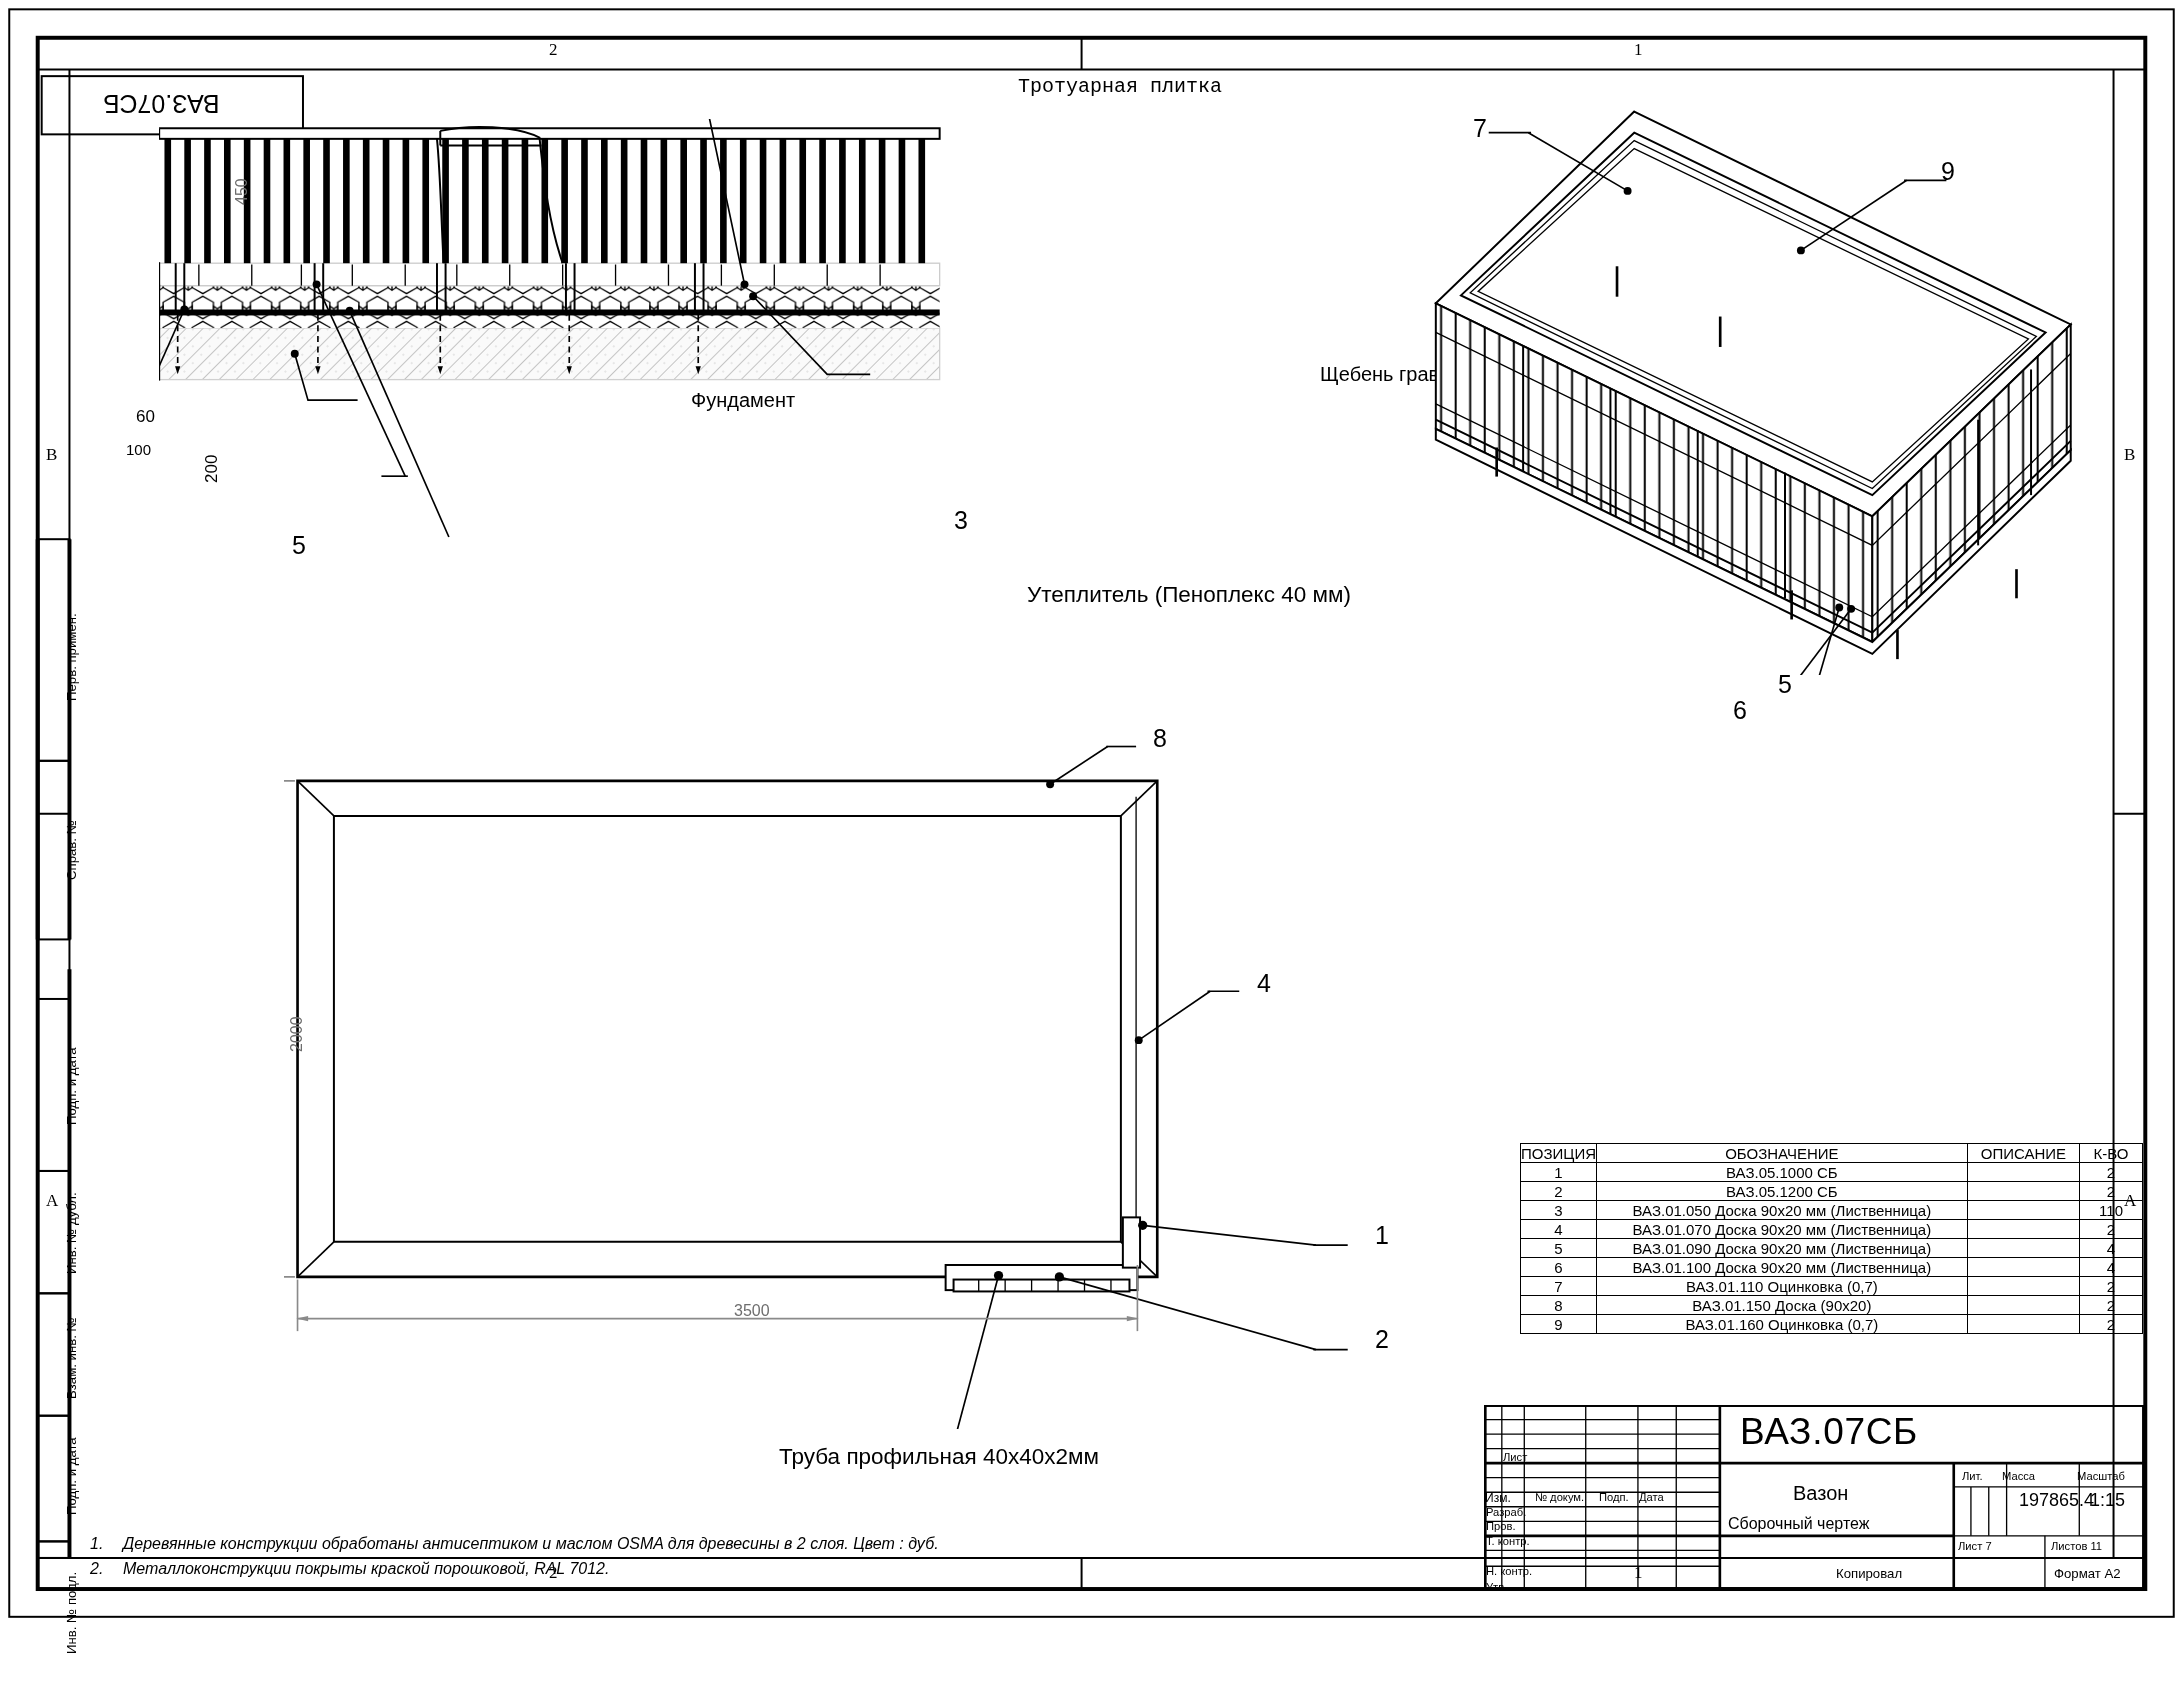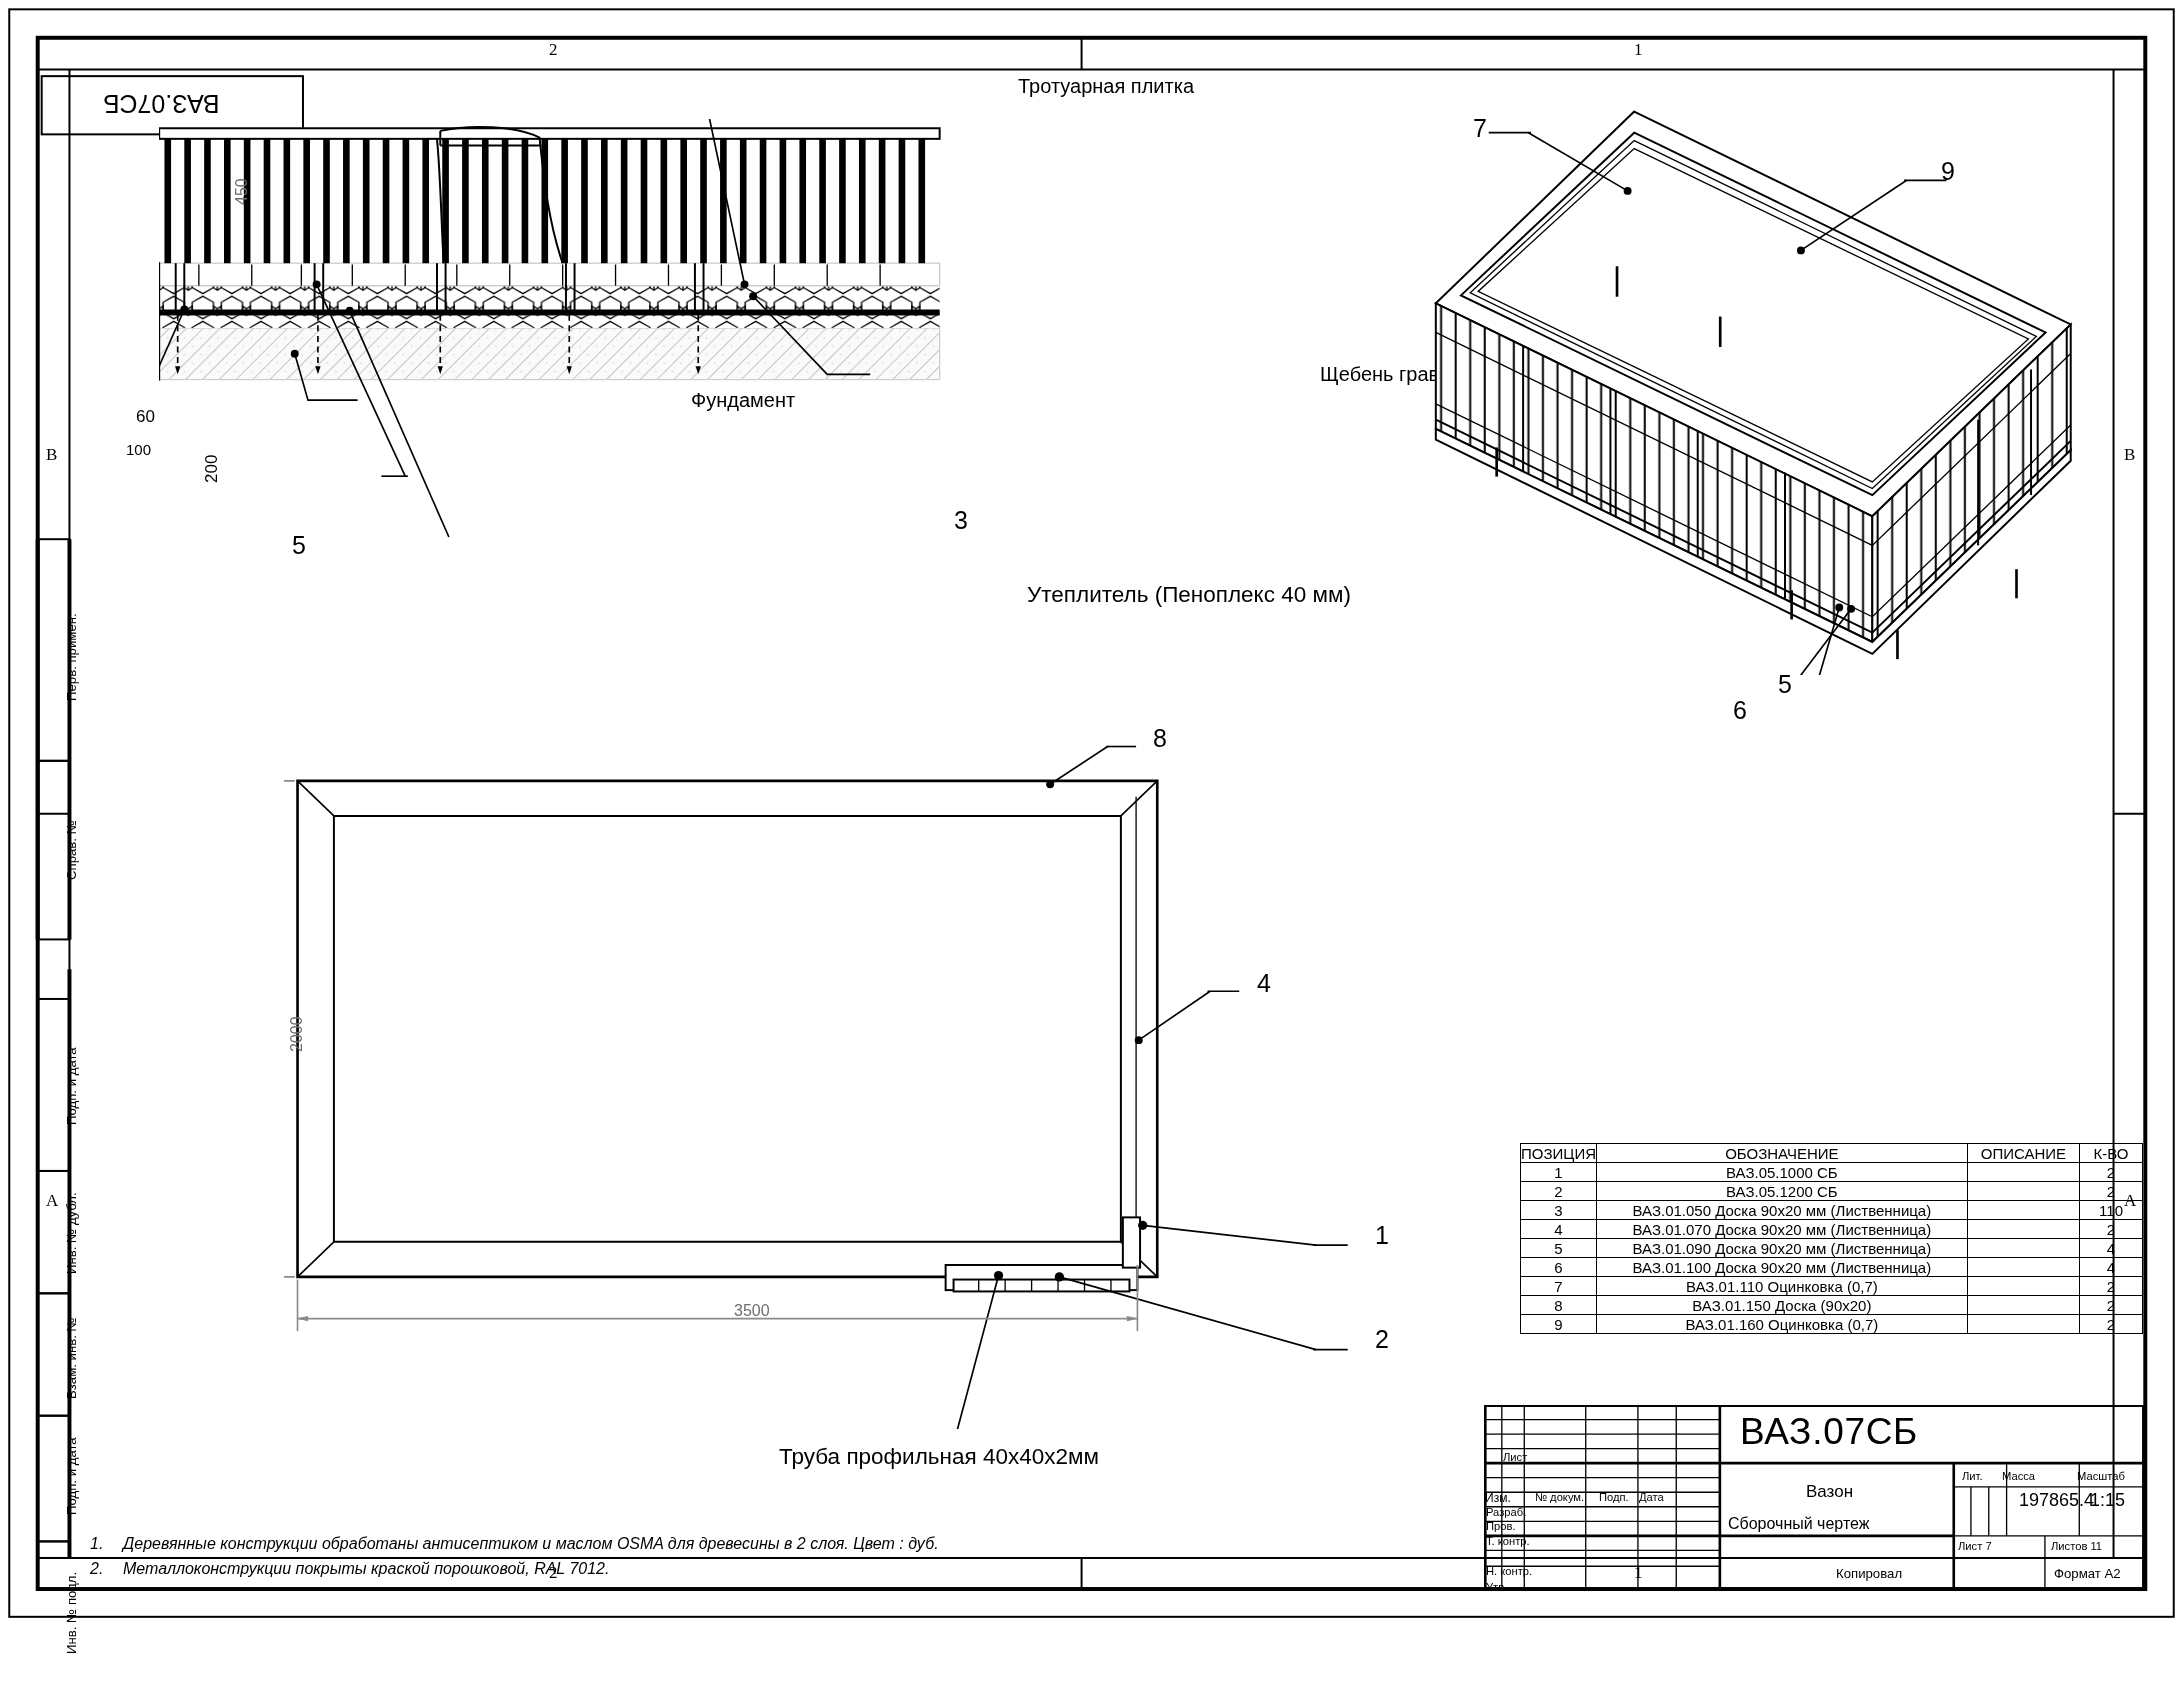--- a/index.html
+++ b/index.html
@@ -12,21 +12,21 @@
   .lead { font-size:20px; }
   .balloon { font-size:25px; }
   .vert { transform-origin: 0 0; }
   
   .tbl { position:absolute; border-collapse:collapse; font-family:"Liberation Sans", sans-serif; }
   .tbl td, .tbl th { border:1.3px solid #000; padding:0; text-align:center; vertical-align:middle;
                      font-weight:normal; font-size:14.6px; line-height:1; }
   .bom td, .bom th { font-size:15px; height:18px; }
   .bom .desig { text-align:center; }
   .bigname { font-size:37px; letter-spacing:0.7px; }
-  .midname { font-size:17px;margin-left:13px; }
+  .midname { font-size:20px; }
   .subname { font-size:16px; }
   .note { position:absolute; font-style:italic; font-size:16px; }
   .zone { position:absolute; font-family:"Liberation Serif", serif; font-size:17px; }
   .small { font-size:11.2px; }
 </style>
 </head>
 <body>
 
 <div id="sheet">
 
@@ -259,21 +259,21 @@
       <polygon points="-140,248 -132,248 -136,236"></polygon>
       <polygon points="-140,284 -132,284 -136,296"></polygon>
     </g>
   </svg>
 
   <div class="txt dimtxt vert" style="left:233px;top:205px;transform:rotate(-90deg);">450</div>
   <div class="txt vert" style="left:202px;top:483px;font-size:17px;transform:rotate(-90deg);">200</div>
   <div class="txt" style="left:136px;top:407px;font-size:17px;">60</div>
   <div class="txt" style="left:126px;top:441px;font-size:15px;">100</div>
 
-  <div class="txt lead" style="left:1018px;top:75px;">Тротуарная плитка</div>
+  <div class="txt lead" style="left:1018px;top:75px;font-family:Liberation Mono, monospace;">Тротуарная плитка</div>
   <div class="txt lead" style="left:1320px;top:363px;">Щебень гравийный</div>
   <div class="txt lead" style="left:691px;top:389px;">Фундамент</div>
   <div class="txt" style="left:1027px;top:582px;font-size:22.5px;">Утеплитель (Пеноплекс 40 мм)</div>
   <div class="txt balloon" style="left:292px;top:531px;">5</div>
   <div class="txt balloon" style="left:954px;top:506px;">3</div>
 
   <svg class="abs" style="left:1409px;top:93px" width="715" height="582" viewBox="0 0 1080 880">
     <defs>
       <pattern id="isoSlatsFront" width="22" height="10" patternUnits="userSpaceOnUse">
         <rect width="22" height="10" fill="#fff"></rect>

